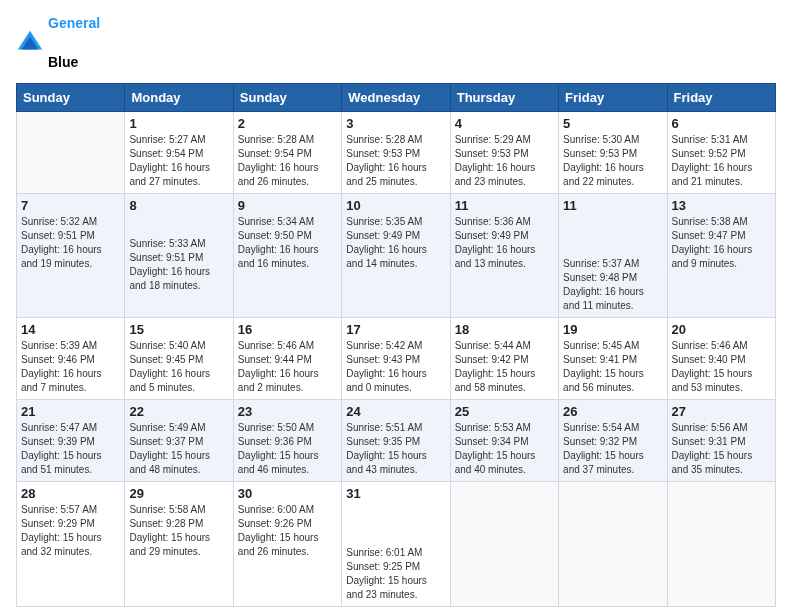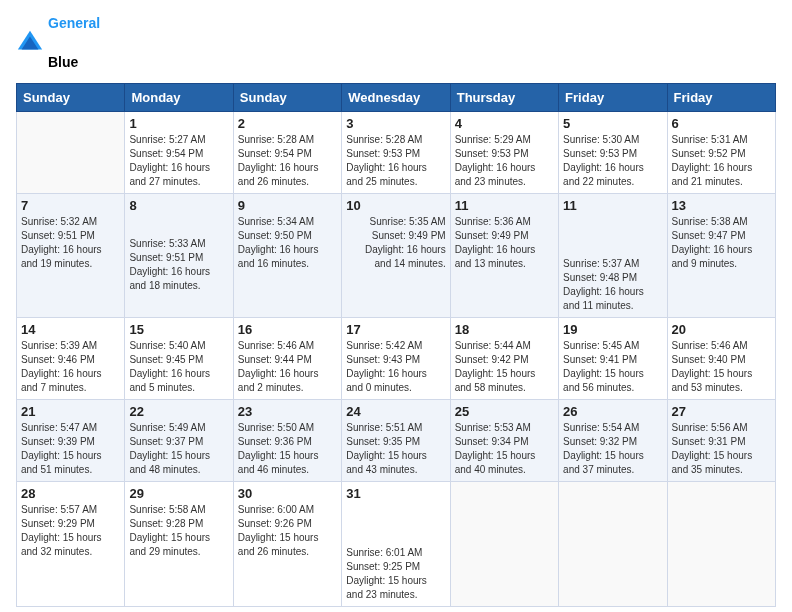--- a/index.html
+++ b/index.html
@@ -174,21 +174,21 @@
 Daylight: 16 hours and 18 minutes.</div>
         </td>
         <td>
           <span class="day-num">9</span>
           <div class="cell-text" style="white-space: pre-line;">Sunrise: 5:34 AM
 Sunset: 9:50 PM
 Daylight: 16 hours and 16 minutes.</div>
         </td>
         <td>
           <span class="day-num">10</span>
-          <div class="cell-text" style="white-space: pre-line; text-align: right;">Sunrise: 5:35 AM
+          <div class="cell-text" style="white-space: pre-line;">Sunrise: 5:35 AM
 Sunset: 9:49 PM
 Daylight: 16 hours and 14 minutes.</div>
         </td>
         <td>
           <span class="day-num">11</span>
           <div class="cell-text" style="white-space: pre-line;">Sunrise: 5:36 AM
 Sunset: 9:49 PM
 Daylight: 16 hours and 13 minutes.</div>
         </td>
         <td>

